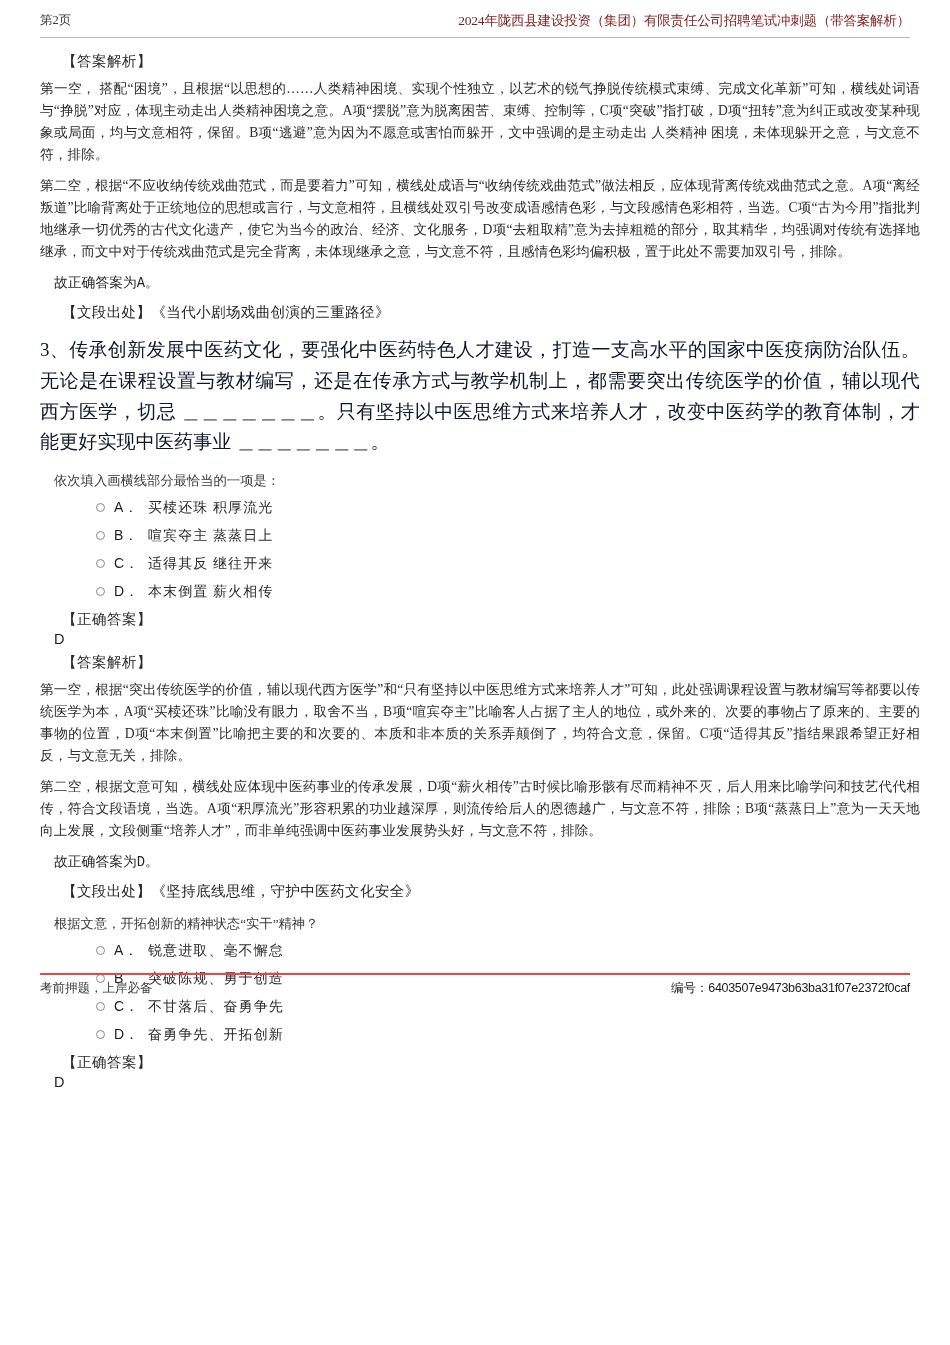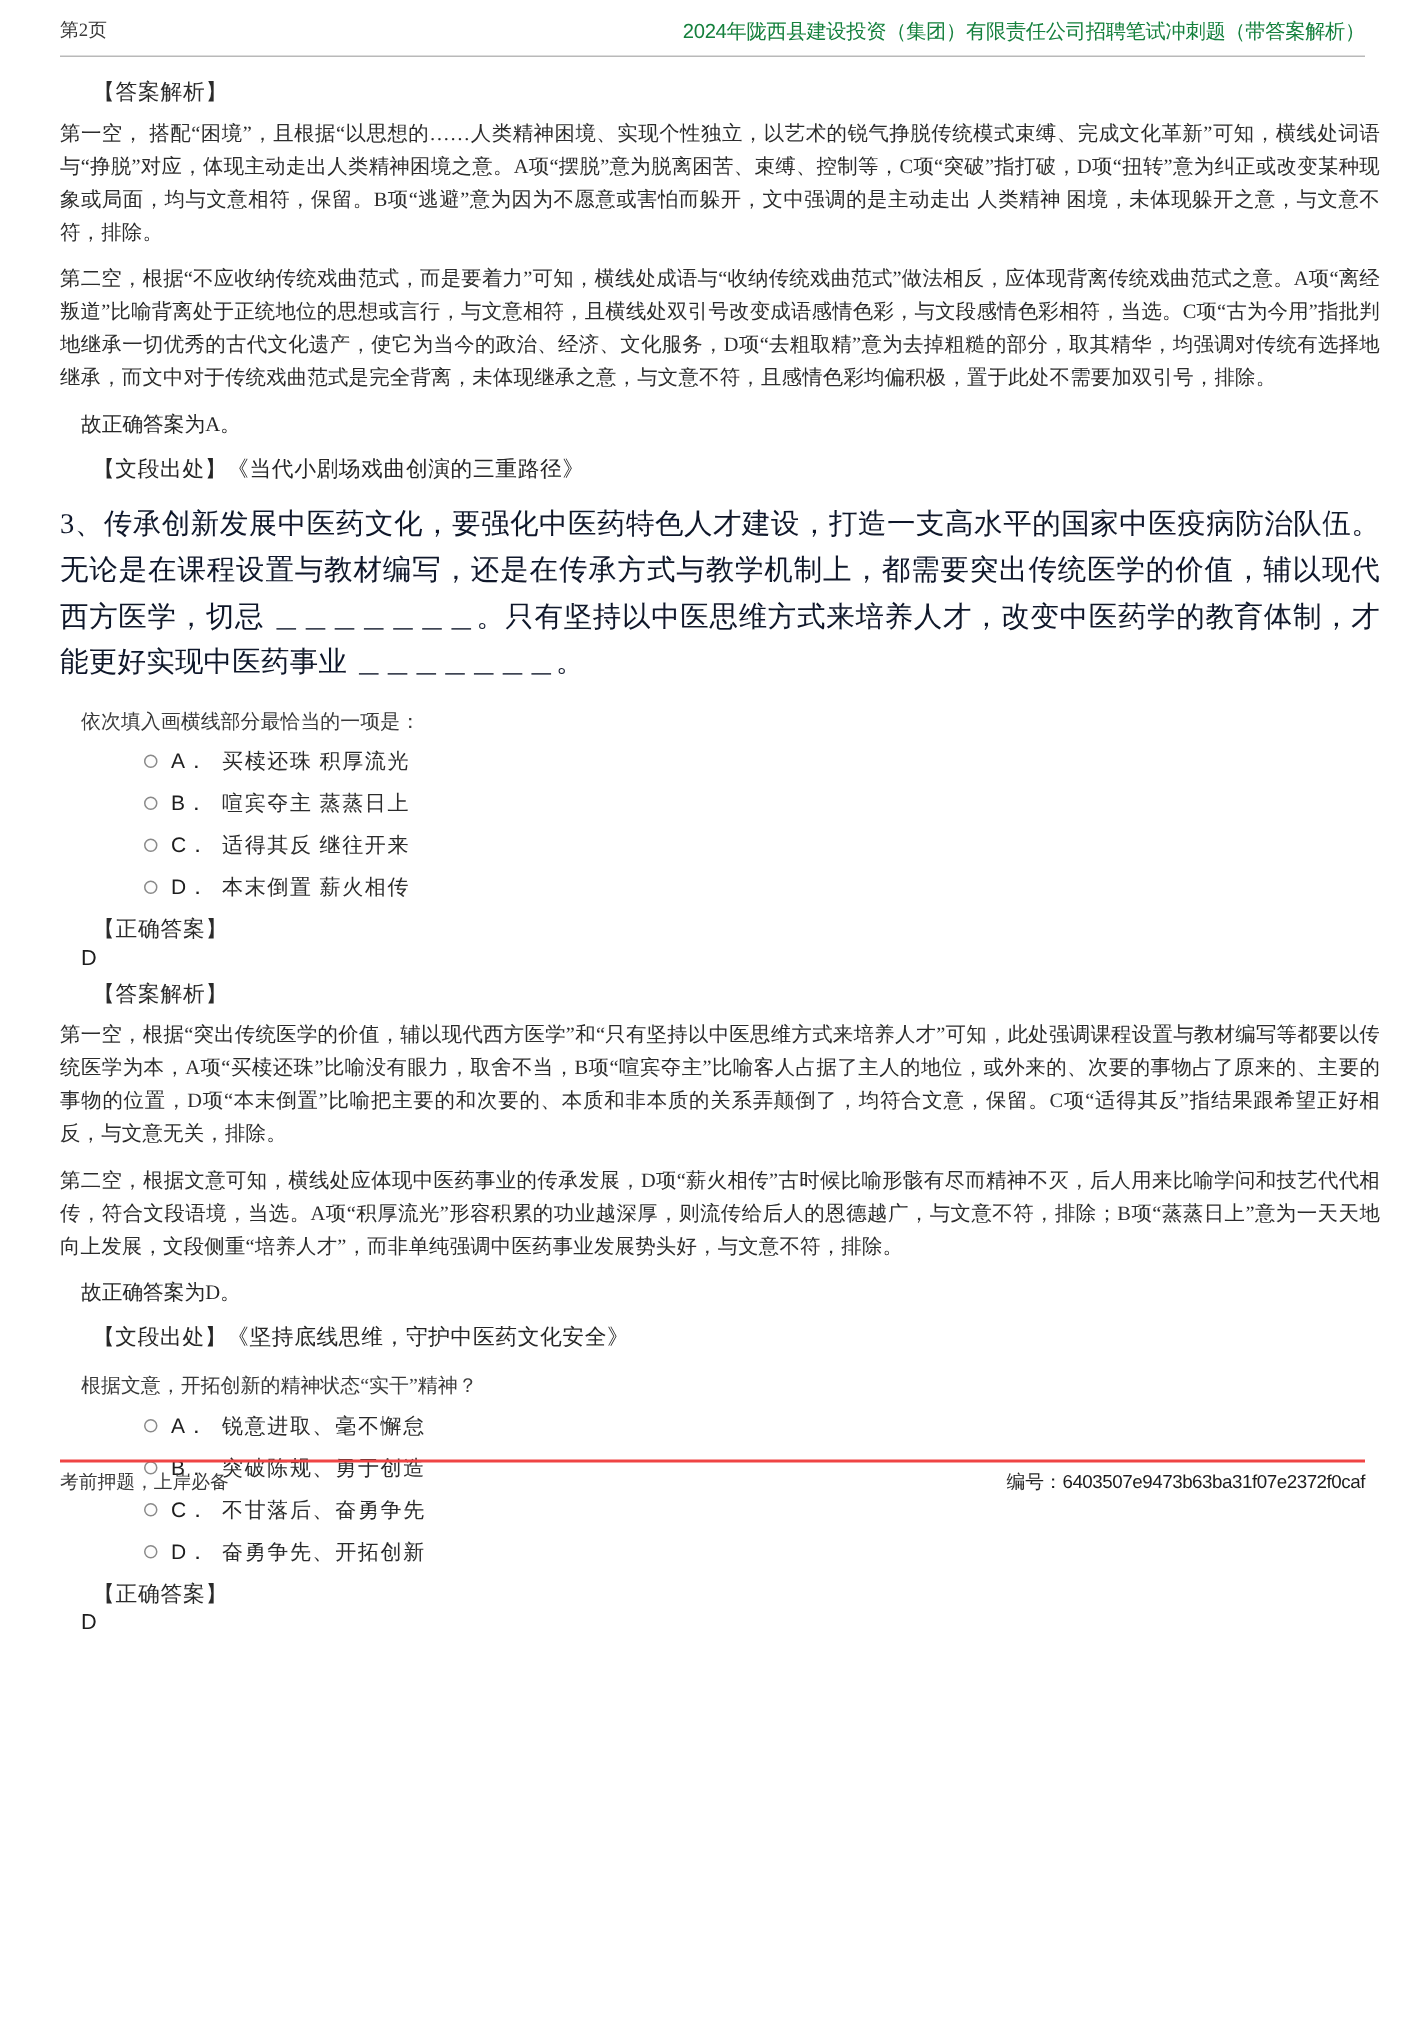--- a/index.html
+++ b/index.html
@@ -39,22 +39,22 @@
   }
   .header-left {
     font-size: 12.5px;
     color: #3a3a3a;
     font-family: "Liberation Serif", "DejaVu Serif", serif;
     letter-spacing: 0px;
     white-space: nowrap;
   }
   .header-right {
     font-size: 13.5px;
-    color: #15803d;
-    font-family: Liberation Sans, sans-serif;
+    color: #7f1d1d;
+    font-family: Liberation Serif, serif;
     white-space: nowrap;
     letter-spacing: -0.2px;
   }
 
   
   .content {
     position: absolute;
     top: 44px;
     left: 40px;
     width: 880px;
@@ -92,20 +92,21 @@
     font-size: 14.5px;
     color: #262626;
     margin: 11px 0 0 22px;
     letter-spacing: 0.4px;
   }
 
   .conclusion {
     font-size: 13.8px;
     color: #262626;
     margin: 11px 0 0 14px;
+    font-family: Liberation Mono, monospace;
   }
 
   .question-stem {
     font-size: 19px;
     line-height: 1.62;
     text-align: justify;
     text-justify: inter-ideograph;
     color: #0f172a;
     margin: 13px 0 0 0;
     letter-spacing: 0.15px;

